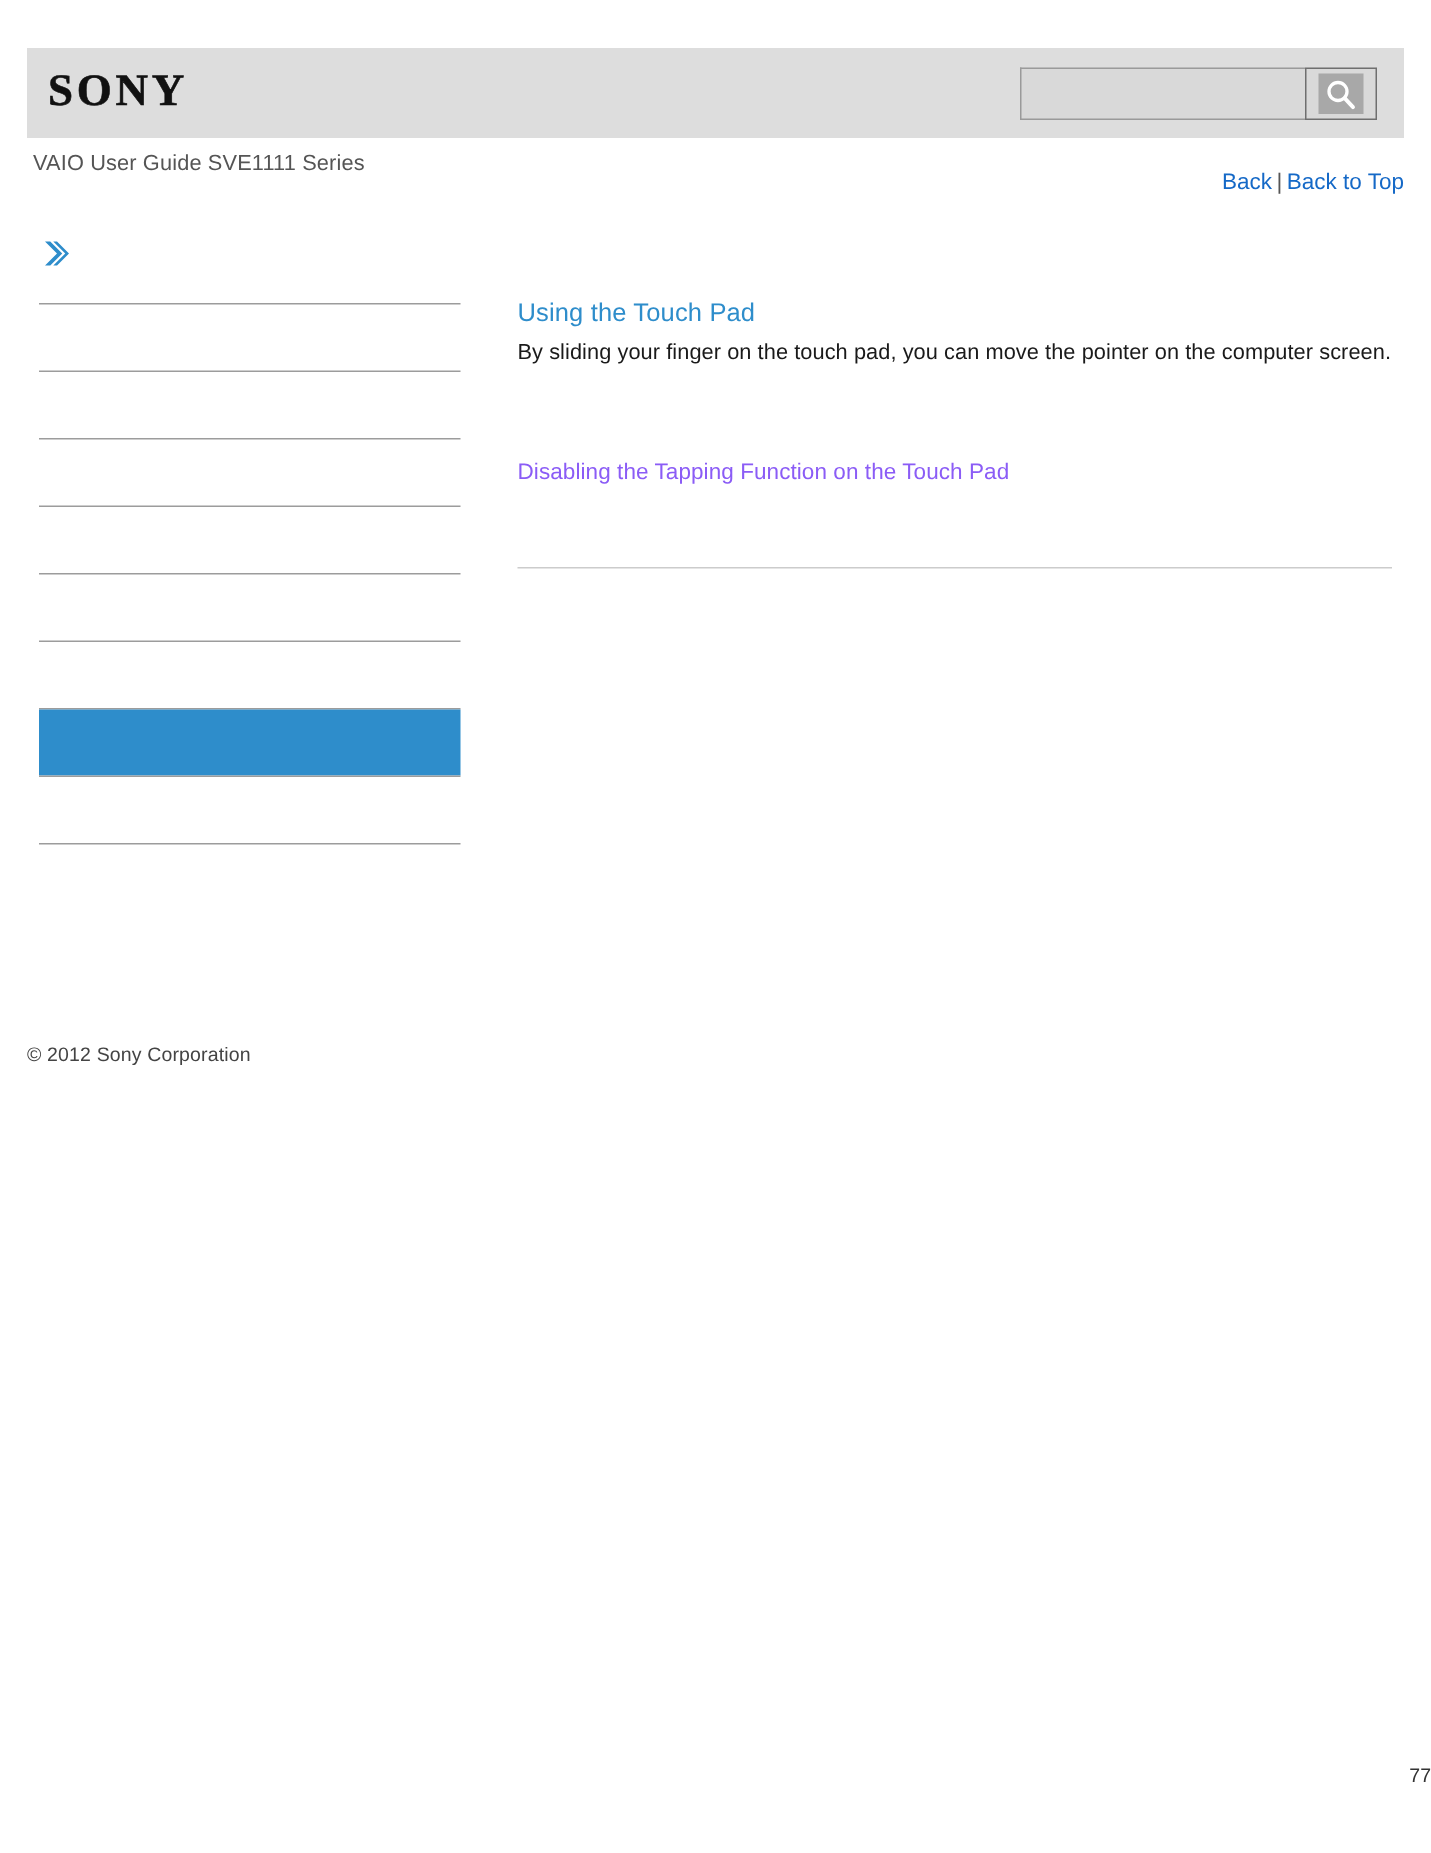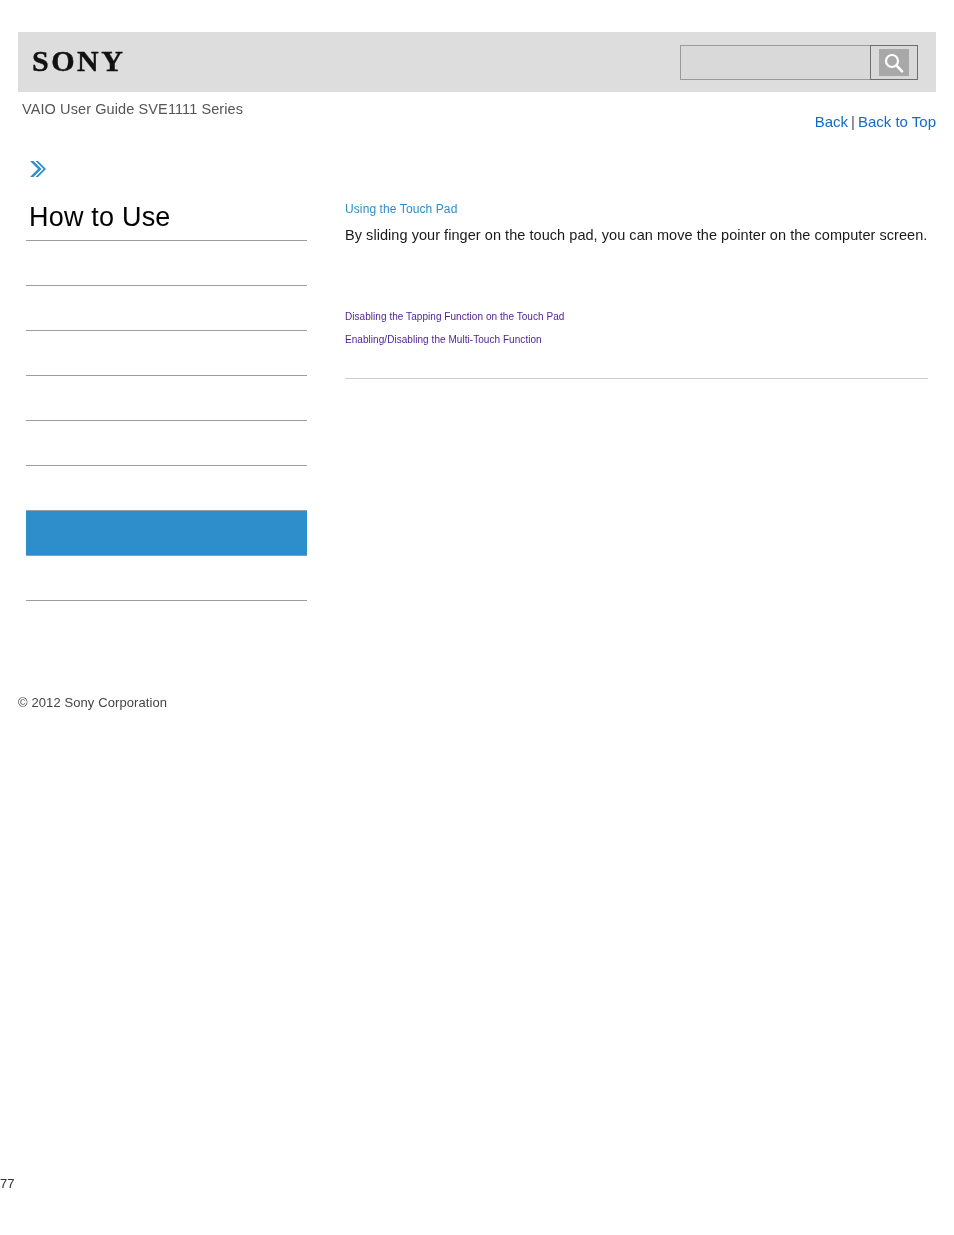--- a/index.html
+++ b/index.html
@@ -166,21 +166,21 @@
 
   
   .main {
     position: absolute;
     left: 345px;
     top: 198px;
     width: 583px;
   }
   .main-heading {
     margin: 0;
-    font-size: 12px;
+    font-size: 17px;
     font-weight: normal;
     color: #2e8dcb;
     letter-spacing: 0.1px;
     line-height: 22px;
   }
   .main-desc {
     margin: 5px 0 0 0;
     font-size: 14.5px;
     color: #1a1a1a;
     line-height: 20px;
@@ -190,41 +190,41 @@
     margin: 0;
     padding: 0;
     list-style: none;
     position: absolute;
     left: 0;
     top: 106px;
     width: 583px;
   }
   .link-list li { line-height: 21px; }
   .link-list a {
-    font-size: 10px;
-    color: #4c1d95;
+    font-size: 15px;
+    color: #8b5cf6;
     text-decoration: none;
     letter-spacing: 0.05px;
   }
   .main-rule {
     position: absolute;
     left: 0;
     top: 180px;
     width: 583px;
     height: 1px;
     background: #cccccc;
   }
 
   
   .page-number {
     position: absolute;
     left: 0;
     top: 1176px;
     width: 954px;
-    text-align: left;
+    text-align: right;
     font-size: 13px;
     color: #333333;
   }
 </style>
 </head>
 <body>
 
 <div class="header-band">
   <div class="sony-logo">SONY</div>
 
@@ -250,21 +250,20 @@
 
 <div class="sidebar">
 
   <div class="chevron-icon">
     <svg width="22" height="22" viewBox="0 0 22 22" aria-hidden="true">
       <path d="M4 3 L12 11 L4 19 L7.5 19 L15.5 11 L7.5 3 Z" fill="#2e8dcb"></path>
       <path d="M9.5 3 L17.5 11 L9.5 19 L12 19 L20 11 L12 3 Z" fill="#2e8dcb"></path>
     </svg>
   </div>
 
-  <h1 class="sidebar-heading">How to Use</h1>
 
   <div class="side-rule"></div>
   <a class="side-item" href="#"></a>
   <div class="side-rule"></div>
   <a class="side-item" href="#"></a>
   <div class="side-rule"></div>
   <a class="side-item" href="#"></a>
   <div class="side-rule"></div>
   <a class="side-item" href="#"></a>
   <div class="side-rule"></div>
@@ -281,21 +280,18 @@
 <div class="copyright">© 2012 Sony Corporation</div>
 
 <div class="main">
   <h2 class="main-heading">Using the Touch Pad</h2>
   <p class="main-desc">By sliding your finger on the touch pad, you can move the pointer on the computer screen.</p>
 
   <ul class="link-list">
     <li>
       <a href="#">Disabling the Tapping Function on the Touch Pad</a>
     </li>
-    <li>
-      <a href="#">Enabling/Disabling the Multi-Touch Function</a>
-    </li>
   </ul>
 
   <div class="main-rule"></div>
 </div>
 
 <div class="page-number">77</div>
 
 </body></html>

